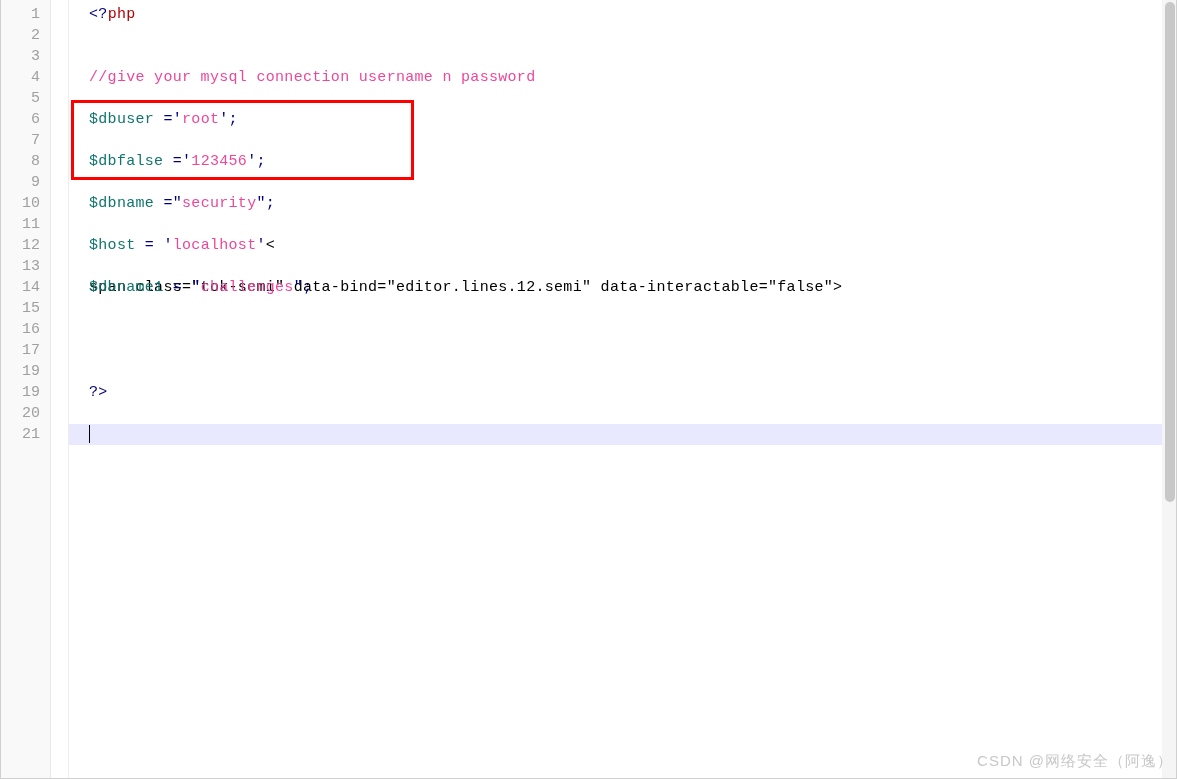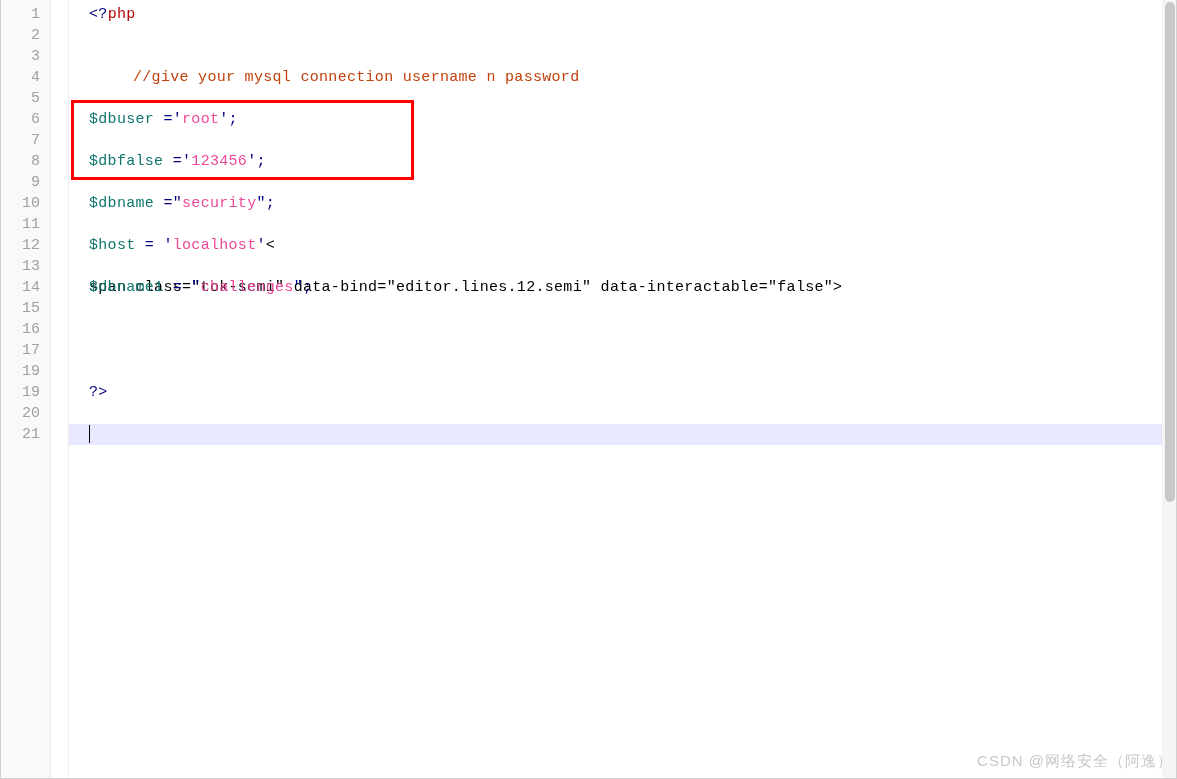--- a/index.html
+++ b/index.html
@@ -67,21 +67,21 @@
       position: absolute;
       left: 0;
       right: 0;
       height: 21px;
       z-index: 0;
     }
     .code-content {
       position: relative;
       z-index: 1;
     }
-    .tok-comment { color: #c2410c; margin-left: 44px; }
+    .tok-comment { color: #ec4899; }
     .tok-var-prefix { color: #0f766e; }
     .tok-var { color: #0f766e; }
     .tok-op { color: #000080; }
     .tok-string { color: #ec4899; text-align: right; }
     .tok-q { color: #000080; }
     .tok-lt { color: #000080; }
     .tok-gt { color: #000080; }
     .tok-semi { color: #000080; }
 
     .highlight-box {

